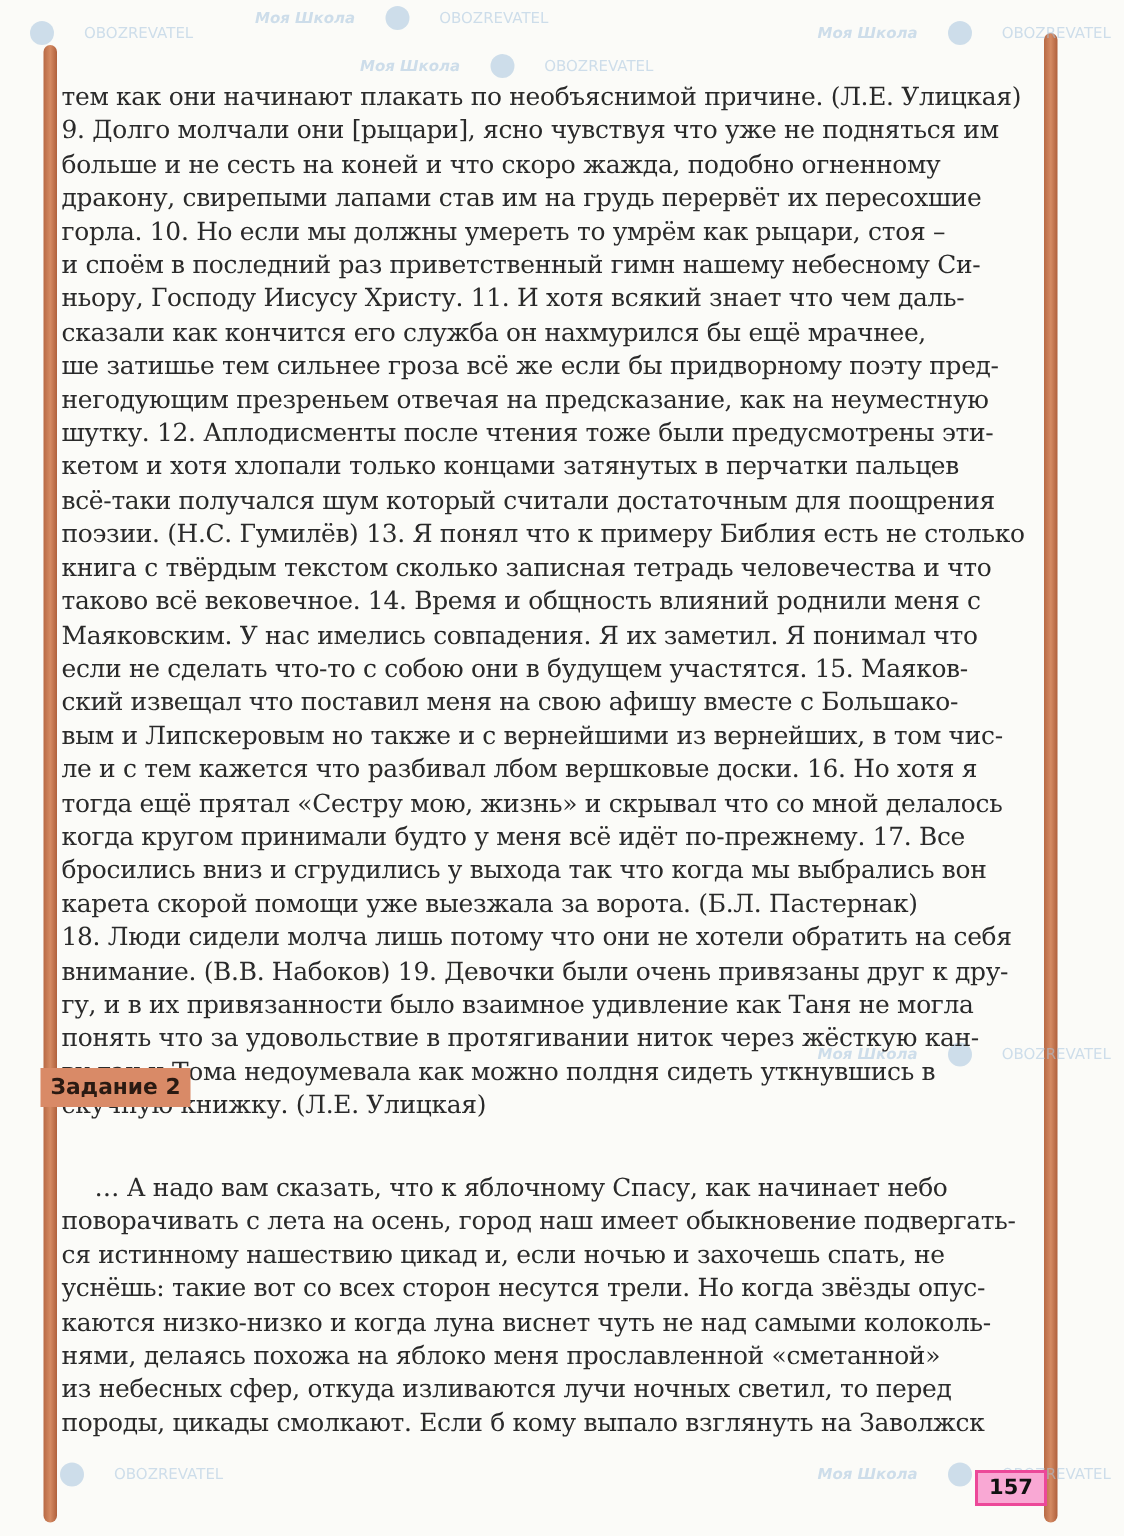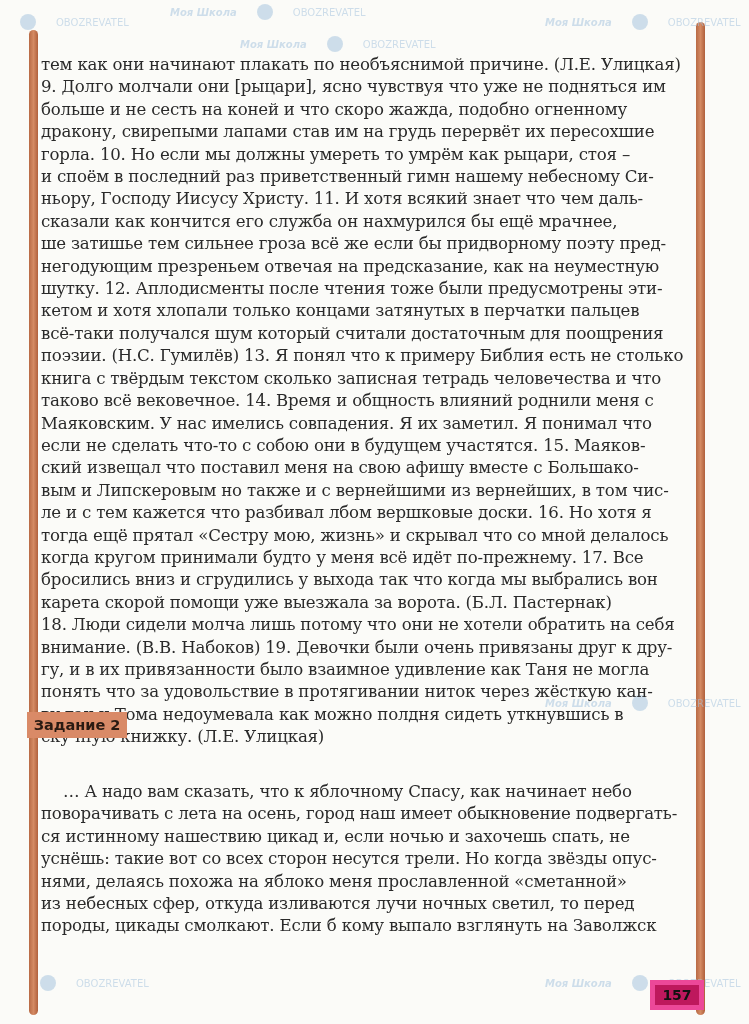--- a/index.html
+++ b/index.html
@@ -45,21 +45,21 @@
     display:flex; align-items:center; justify-content:center;
   }
   .task-text {
     position:absolute; left:121px; top:2px; width:530px;
     font-family:"DejaVu Sans", sans-serif; font-size:15.5px;
     line-height:22px; color:#222;
   }
   #block2 { top:781px; text-indent:22px; }
   .page-num {
     position:absolute; left:650px; top:980px; width:44px; height:20px;
-    border:5px solid #ec4899; background:#be185d;
+    border:2px solid #ec4899; background:#f9a8d4;
     font-family:"DejaVu Sans", sans-serif; font-weight:bold; font-size:14px;
     display:flex; align-items:center; justify-content:center; color:#111;
   }
 </style>
 </head>
 <body>
 
 <div class="bar-left"></div>
 <div class="bar-right"></div>
 
@@ -133,18 +133,19 @@
 
 <div class="task-row">
   <div class="task-label">Задание 2</div>
 </div>
 
 <div class="text-block" id="block2">
   <p>… А надо вам сказать, что к яблочному Спасу, как начинает небо</p>
   <p style="text-indent:0">поворачивать с лета на осень, город наш имеет обыкновение подвергать-</p>
   <p style="text-indent:0">ся истинному нашествию цикад и, если ночью и захочешь спать, не</p>
   <p style="text-indent:0">уснёшь: такие вот со всех сторон несутся трели. Но когда звёзды опус-</p>
+  <p style="text-indent:0">каются низко-низко и когда луна виснет чуть не над самыми колоколь-</p>
   <p style="text-indent:0">нями, делаясь похожа на яблоко меня прославленной «сметанной»</p>
   <p style="text-indent:0">из небесных сфер, откуда изливаются лучи ночных светил, то перед</p>
   <p style="text-indent:0">породы, цикады смолкают. Если б кому выпало взглянуть на Заволжск</p>
 </div>
 
 <div class="page-num">157</div>
 
 </body></html>

